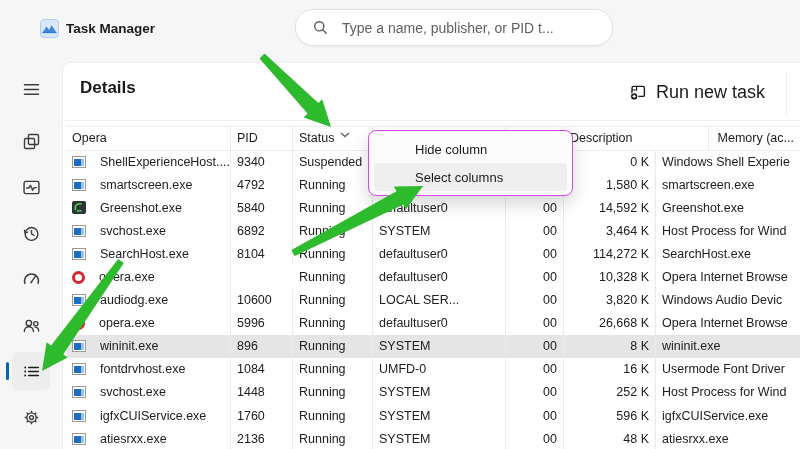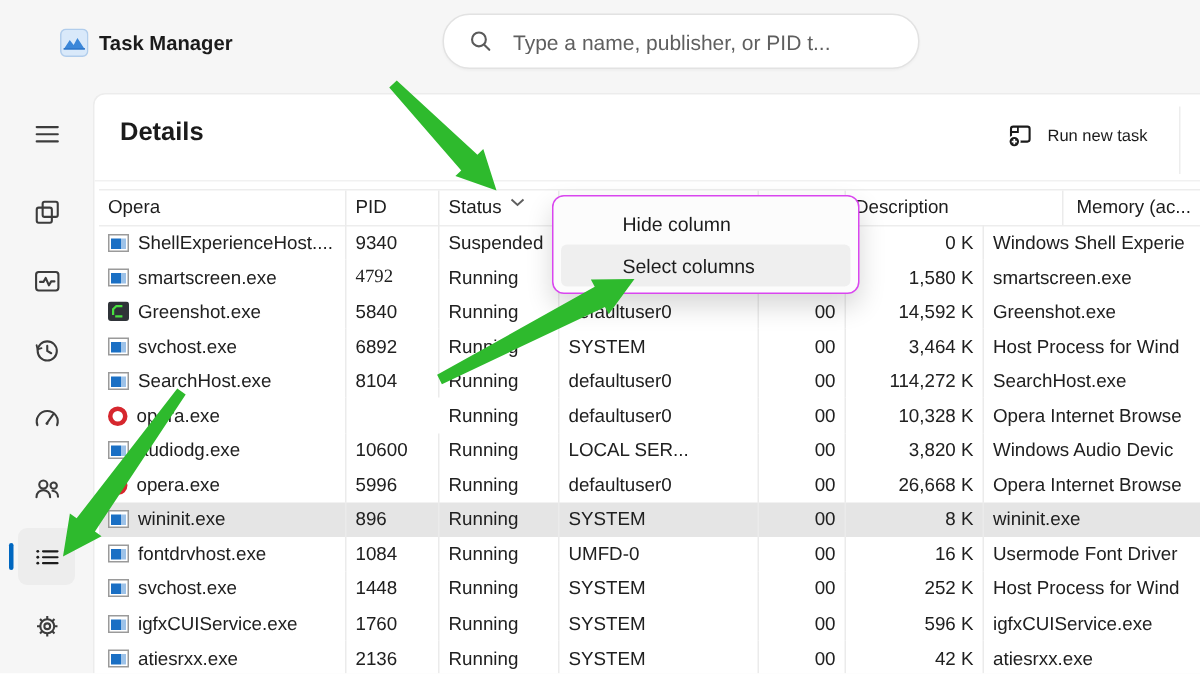--- a/index.html
+++ b/index.html
@@ -23,35 +23,35 @@
   .side-item.selected{background:#ededed;}
   .accent-bar{position:absolute;left:-6px;top:10px;width:3px;height:18px;border-radius:2px;}
   .sicon{display:flex;align-items:center;justify-content:center;}
   
   .panel{position:absolute;left:62px;top:62px;right:0;bottom:0;background:#fff;
     border-top-left-radius:8px;border-top:1px solid #ececec;border-left:1px solid #ececec;box-sizing:border-box;}
   .toolbar{position:absolute;left:0;top:0;right:0;height:57px;border-bottom:1px solid #f1f1f1;}
   .toolbar::after{content:'';position:absolute;right:13px;top:8px;bottom:4px;width:1px;background:#ededed;}
   .toolbar h1{position:absolute;left:17px;top:15px;margin:0;font-size:17px;font-weight:700;}
   .runtask{position:absolute;right:33px;top:15px;display:flex;align-items:center;gap:9px;
-    background:none;border:none;font-size:11px;color:#1b1b1b;font-family:inherit;cursor:pointer;padding:4px 2px;}
+    background:none;border:none;font-size:18px;color:#1b1b1b;font-family:inherit;cursor:pointer;padding:4px 2px;}
   
   .thead{position:absolute;left:3px;top:63px;height:23px;display:flex;width:735px;
     border-top:1px solid #ededed;border-bottom:1px solid #ededed;box-sizing:content-box;}
   .th{box-sizing:border-box;padding:0 6px;font-size:12.5px;line-height:22px;color:#1c1c1c;
     border-right:1px solid #ebebeb;white-space:nowrap;overflow:hidden;position:relative;}
   .th.right{text-align:right;}
   .sortchev{position:absolute;right:22px;top:-4px;}
   .tbody{position:absolute;left:3px;top:87px;width:735px;bottom:0;overflow:hidden;}
   .tr{display:flex;height:23.1px;}
   .tr.selected{background:#e5e5e5;}
   .td{box-sizing:border-box;padding:0 6px;font-size:12.5px;white-space:nowrap;overflow:hidden;
     border-right:1px solid #ebebeb;display:flex;align-items:center;color:#202020;}
   .td.right{justify-content:flex-end;}
-  .td.name{gap:6px;}
+  .td.name{gap:14px;}
   .ic-window{width:14px;height:12px;border:1px solid #9a9a9a;background:#fff;box-sizing:border-box;
     padding:2px 1px 1px 1px;display:inline-block;flex:none;}
   .ic-window i{display:block;width:100%;height:100%;
     background:linear-gradient(90deg,#1a6fc4 0 70%,#9dc2e8 70% 100%);}
   .ic-opera{width:13px;height:13px;border:3px solid #d6272e;border-radius:50%;box-sizing:border-box;
     display:inline-block;flex:none;background:#fff;}
   .ic-svg{flex:none;display:inline-flex;}
   
   .ctxmenu{position:absolute;left:368px;top:130px;width:205px;background:#fcfcfc;z-index:40;
     border:1px solid #d946ef;border-radius:8px;box-shadow:0 8px 18px rgba(0,0,0,.16);
@@ -238,21 +238,21 @@
         </div>
         <div class="tr">
           <div class="td name" style="width: 165px;">
             <span class="ic-svg">
               <span class="ic-window">
                 <i></i>
               </span>
             </span>
             <span>smartscreen.exe</span>
           </div>
-          <div class="td pid" style="width: 62px; font-family: Liberation Serif, serif;">
+          <div class="td pid" style="width: 62px;">
             <span>4792</span>
           </div>
           <div class="td status" style="width: 80px;">
             <span>Running</span>
           </div>
           <div class="td user" style="width: 133px;">
             <span></span>
           </div>
           <div class="td cpu right" style="width: 58px;">
             <span></span>
@@ -557,21 +557,21 @@
           <div class="td status" style="width: 80px;">
             <span>Running</span>
           </div>
           <div class="td user" style="width: 133px;">
             <span>SYSTEM</span>
           </div>
           <div class="td cpu right" style="width: 58px;">
             <span>00</span>
           </div>
           <div class="td memory right" style="width: 92px;">
-            <span>42 K</span>
+            <span>48 K</span>
           </div>
           <div class="td desc" style="width: 145px;">
             <span>atiesrxx.exe</span>
           </div>
         </div>
       </div>
   </main>
 
   <div class="ctxmenu">
       <div class="ctxitem">

